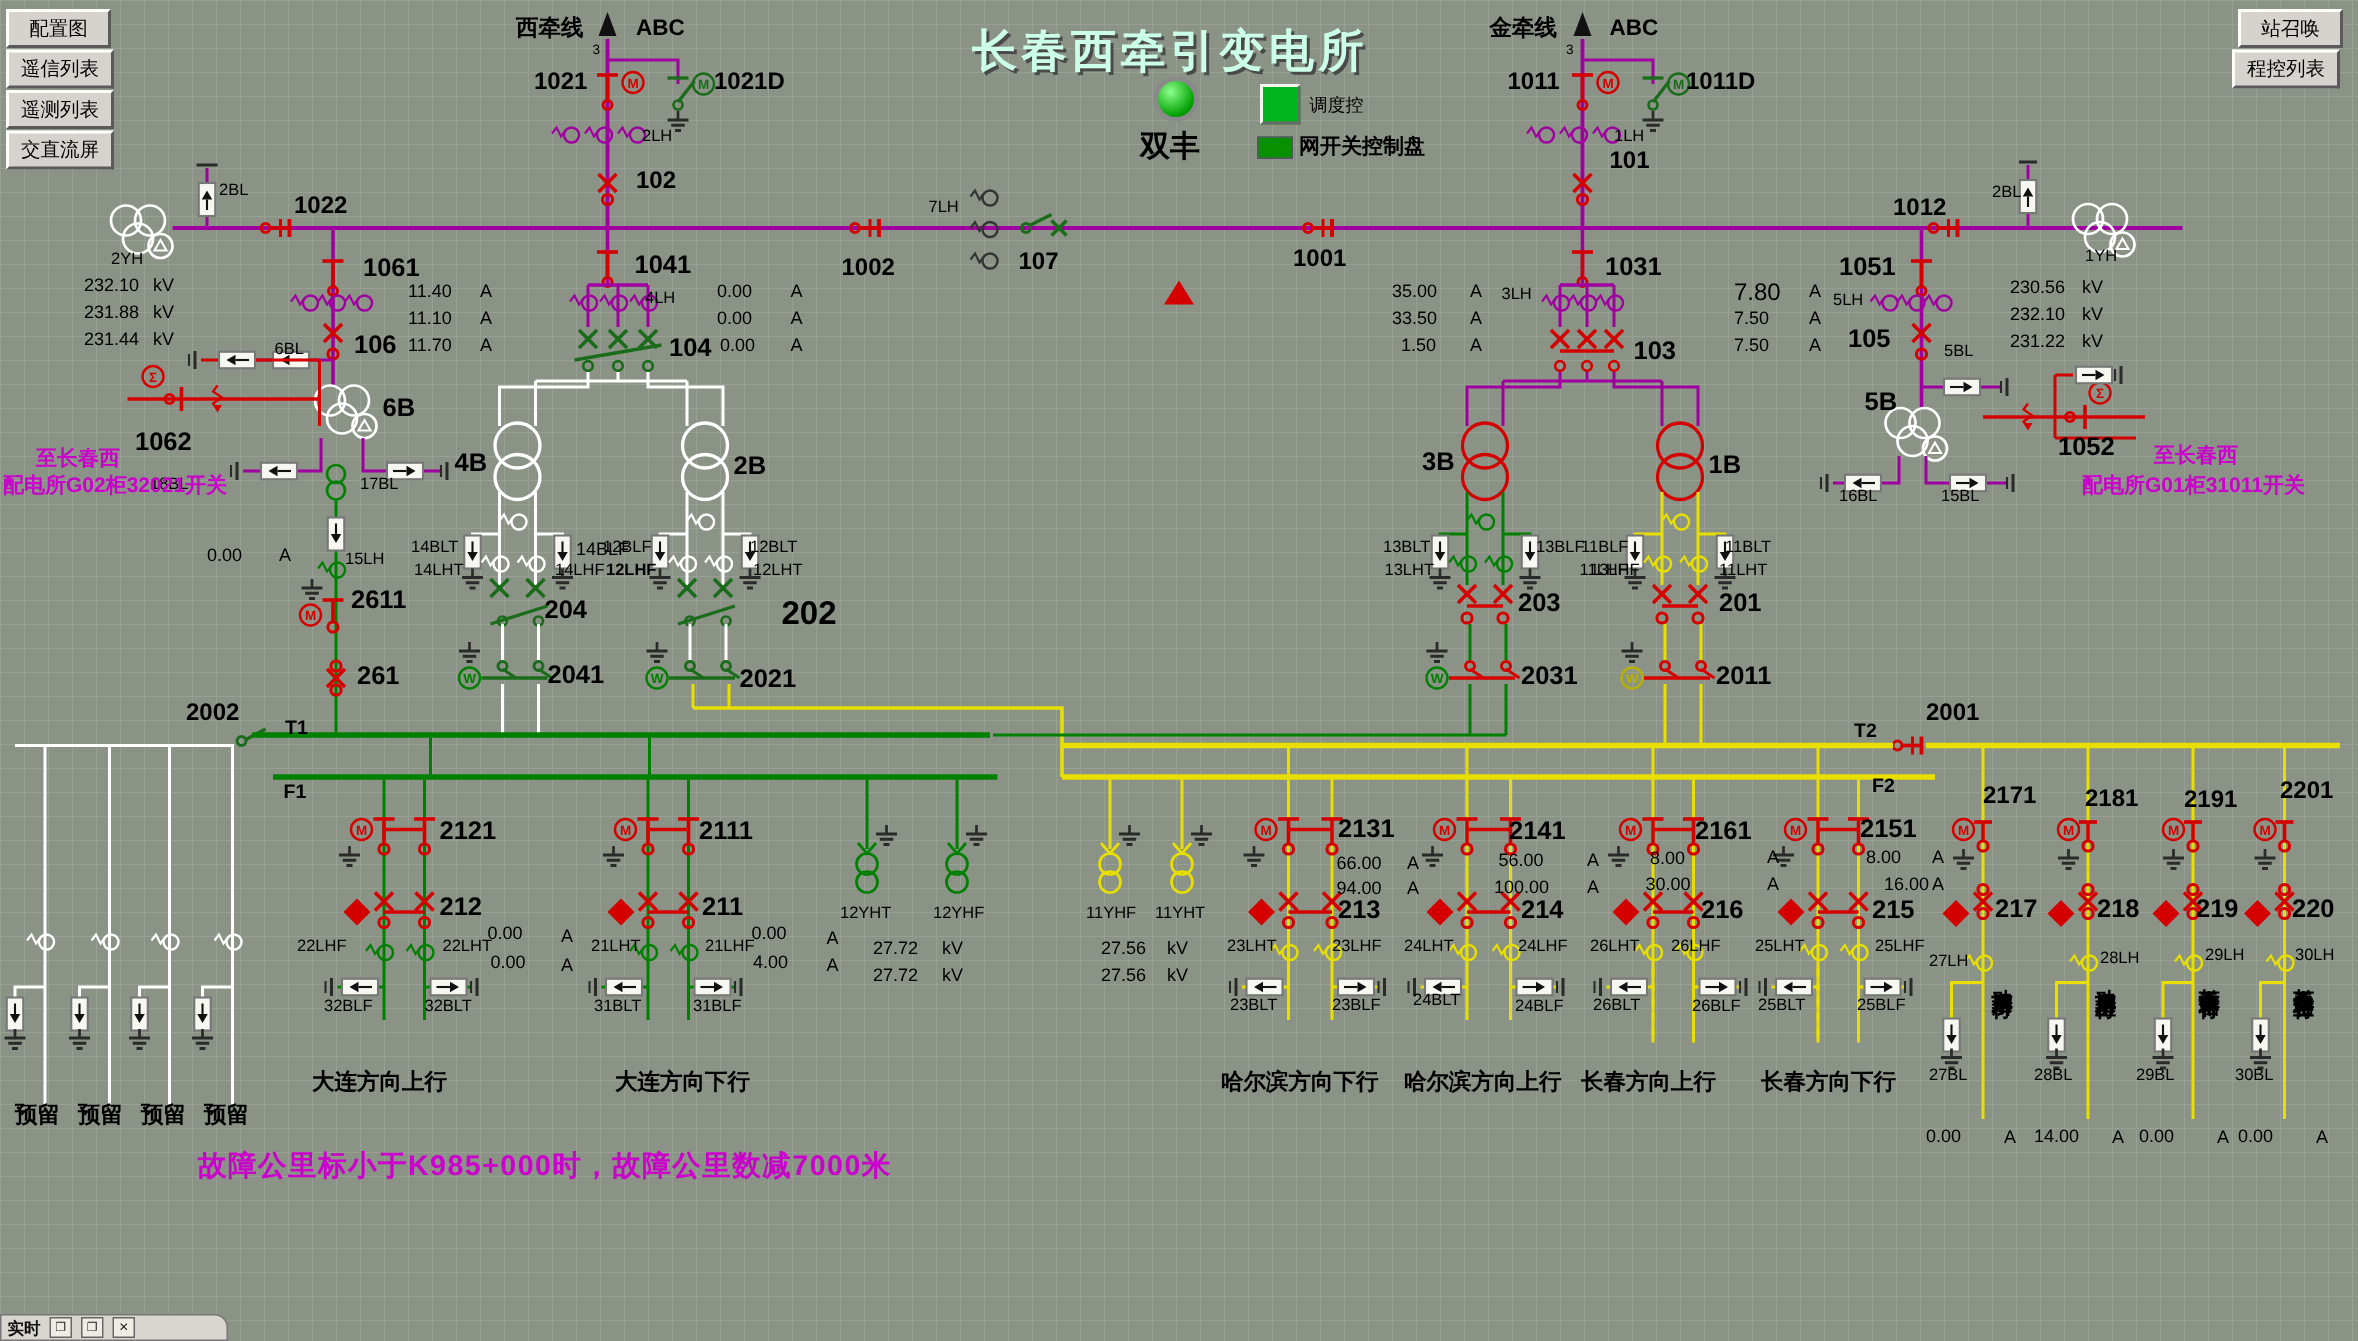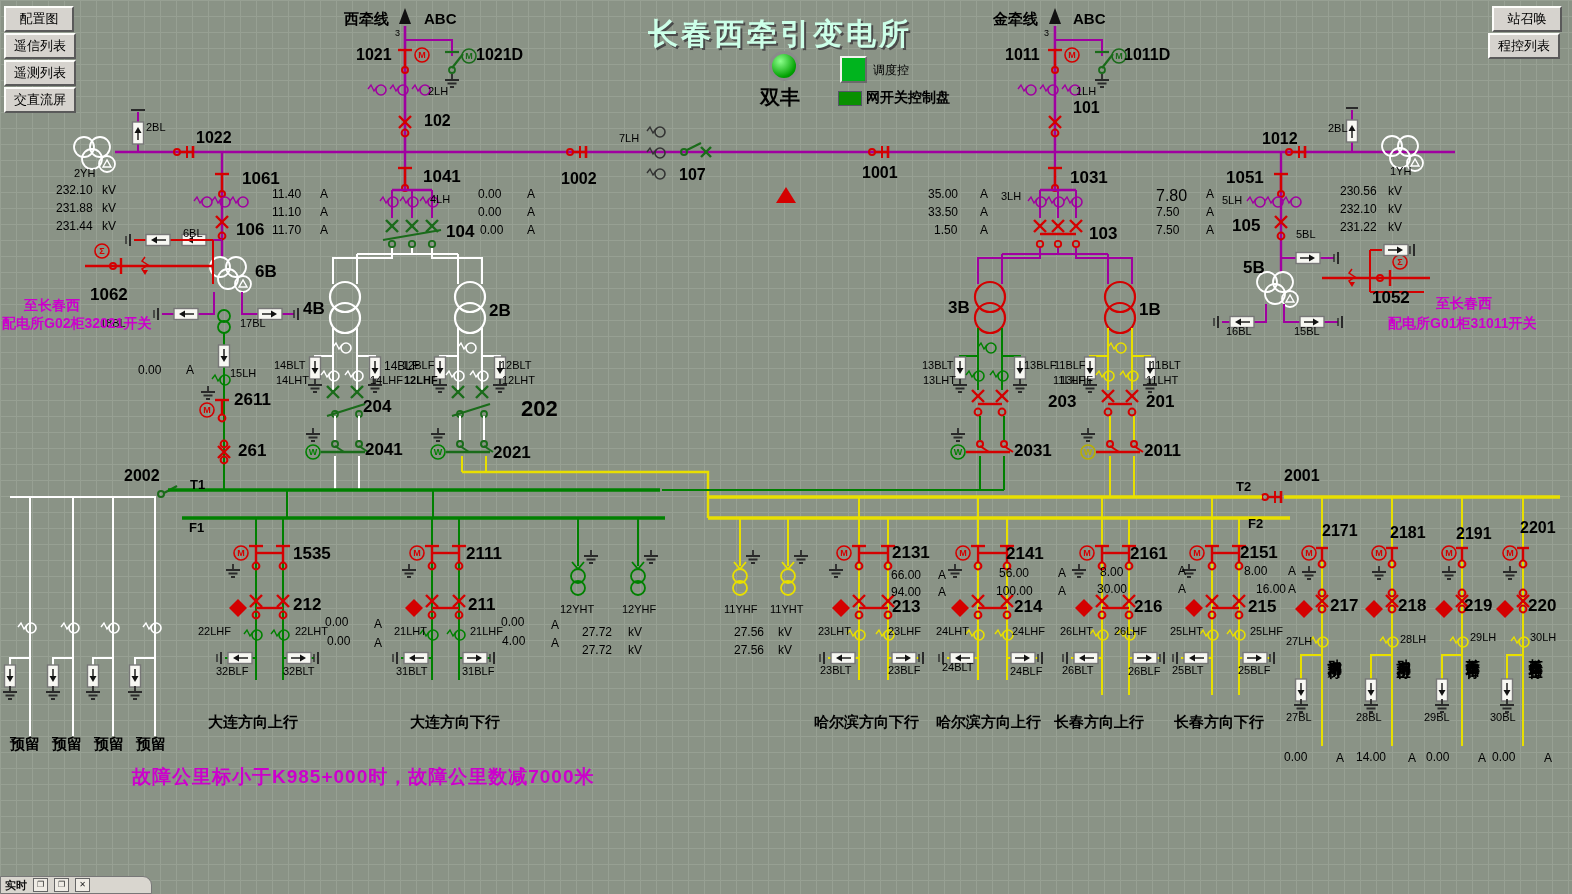--- a/index.html
+++ b/index.html
@@ -1047,21 +1047,21 @@
       <div class="lbl" style="left: 1024px; top: 360px; font-size: 11px;">13BLF</div>
       <div class="lbl" style="left: 1020px; top: 375px; font-size: 11px; margin-left: 40px;">13LHF</div>
       <div class="lbl" style="left: 1054px; top: 360px; font-size: 11px;">11BLF</div>
       <div class="lbl" style="left: 1053px; top: 375px; font-size: 11px;">11LHF</div>
       <div class="lbl" style="left: 1150px; top: 360px; font-size: 11px;">11BLT</div>
       <div class="lbl" style="left: 1146px; top: 375px; font-size: 11px;">11LHT</div>
       <div class="lbl b" style="left: 363px; top: 398px; font-size: 17px;">204</div>
       <div class="lbl b" style="left: 503px; top: 398px; font-size: 22px; margin-left: 18px;">202</div>
       <div class="lbl b" style="left: 365px; top: 441px; font-size: 17px;">2041</div>
       <div class="lbl b" style="left: 493px; top: 444px; font-size: 17px;">2021</div>
-      <div class="lbl b" style="left: 1048px; top: 393px; font-size: 17px;">203</div>
+      <div class="lbl b" style="left: 1012px; top: 393px; font-size: 17px;">203</div>
       <div class="lbl b" style="left: 1146px; top: 393px; font-size: 17px;">201</div>
       <div class="lbl b" style="left: 1014px; top: 442px; font-size: 17px;">2031</div>
       <div class="lbl b" style="left: 1144px; top: 442px; font-size: 17px;">2011</div>
       <div class="lbl" style="left: 138px; top: 364px; font-size: 12px;">0.00</div>
       <div class="lbl" style="left: 186px; top: 364px; font-size: 12px;">A</div>
       <div class="lbl" style="left: 230px; top: 368px; font-size: 11px;">15LH</div>
       <div class="lbl b" style="left: 234px; top: 391px; font-size: 17px;">2611</div>
       <div class="lbl b" style="left: 238px; top: 442px; font-size: 17px;">261</div>
       <div class="lbl b" style="left: 124px; top: 468px; font-size: 16px;">2002</div>
       <div class="lbl b" style="left: 190px; top: 478px; font-size: 13px;">T1</div>
@@ -1076,21 +1076,21 @@
       <div class="lbl" style="left: 582px; top: 626px; font-size: 12px;">27.72</div>
       <div class="lbl" style="left: 628px; top: 626px; font-size: 12px;">kV</div>
       <div class="lbl" style="left: 582px; top: 644px; font-size: 12px;">27.72</div>
       <div class="lbl" style="left: 628px; top: 644px; font-size: 12px;">kV</div>
       <div class="lbl" style="left: 724px; top: 604px; font-size: 11px;">11YHF</div>
       <div class="lbl" style="left: 770px; top: 604px; font-size: 11px;">11YHT</div>
       <div class="lbl" style="left: 734px; top: 626px; font-size: 12px;">27.56</div>
       <div class="lbl" style="left: 778px; top: 626px; font-size: 12px;">kV</div>
       <div class="lbl" style="left: 734px; top: 644px; font-size: 12px;">27.56</div>
       <div class="lbl" style="left: 778px; top: 644px; font-size: 12px;">kV</div>
-      <div class="lbl b" style="left: 293px; top: 545px; font-size: 17px;">1535</div>
+      <div class="lbl b" style="left: 293px; top: 545px; font-size: 17px;">2121</div>
       <div class="lbl b" style="left: 293px; top: 596px; font-size: 17px;">212</div>
       <div class="lbl" style="left: 198px; top: 626px; font-size: 11px;">22LHF</div>
       <div class="lbl" style="left: 295px; top: 626px; font-size: 11px;">22LHT</div>
       <div class="lbl" style="left: 325px; top: 616px; font-size: 12px;">0.00</div>
       <div class="lbl" style="left: 374px; top: 618px; font-size: 12px;">A</div>
       <div class="lbl" style="left: 327px; top: 635px; font-size: 12px;">0.00</div>
       <div class="lbl" style="left: 374px; top: 637px; font-size: 12px;">A</div>
       <div class="lbl" style="left: 216px; top: 666px; font-size: 11px;">32BLF</div>
       <div class="lbl" style="left: 283px; top: 666px; font-size: 11px;">32BLT</div>
       <div class="lbl b" style="left: 466px; top: 545px; font-size: 17px;">2111</div>

